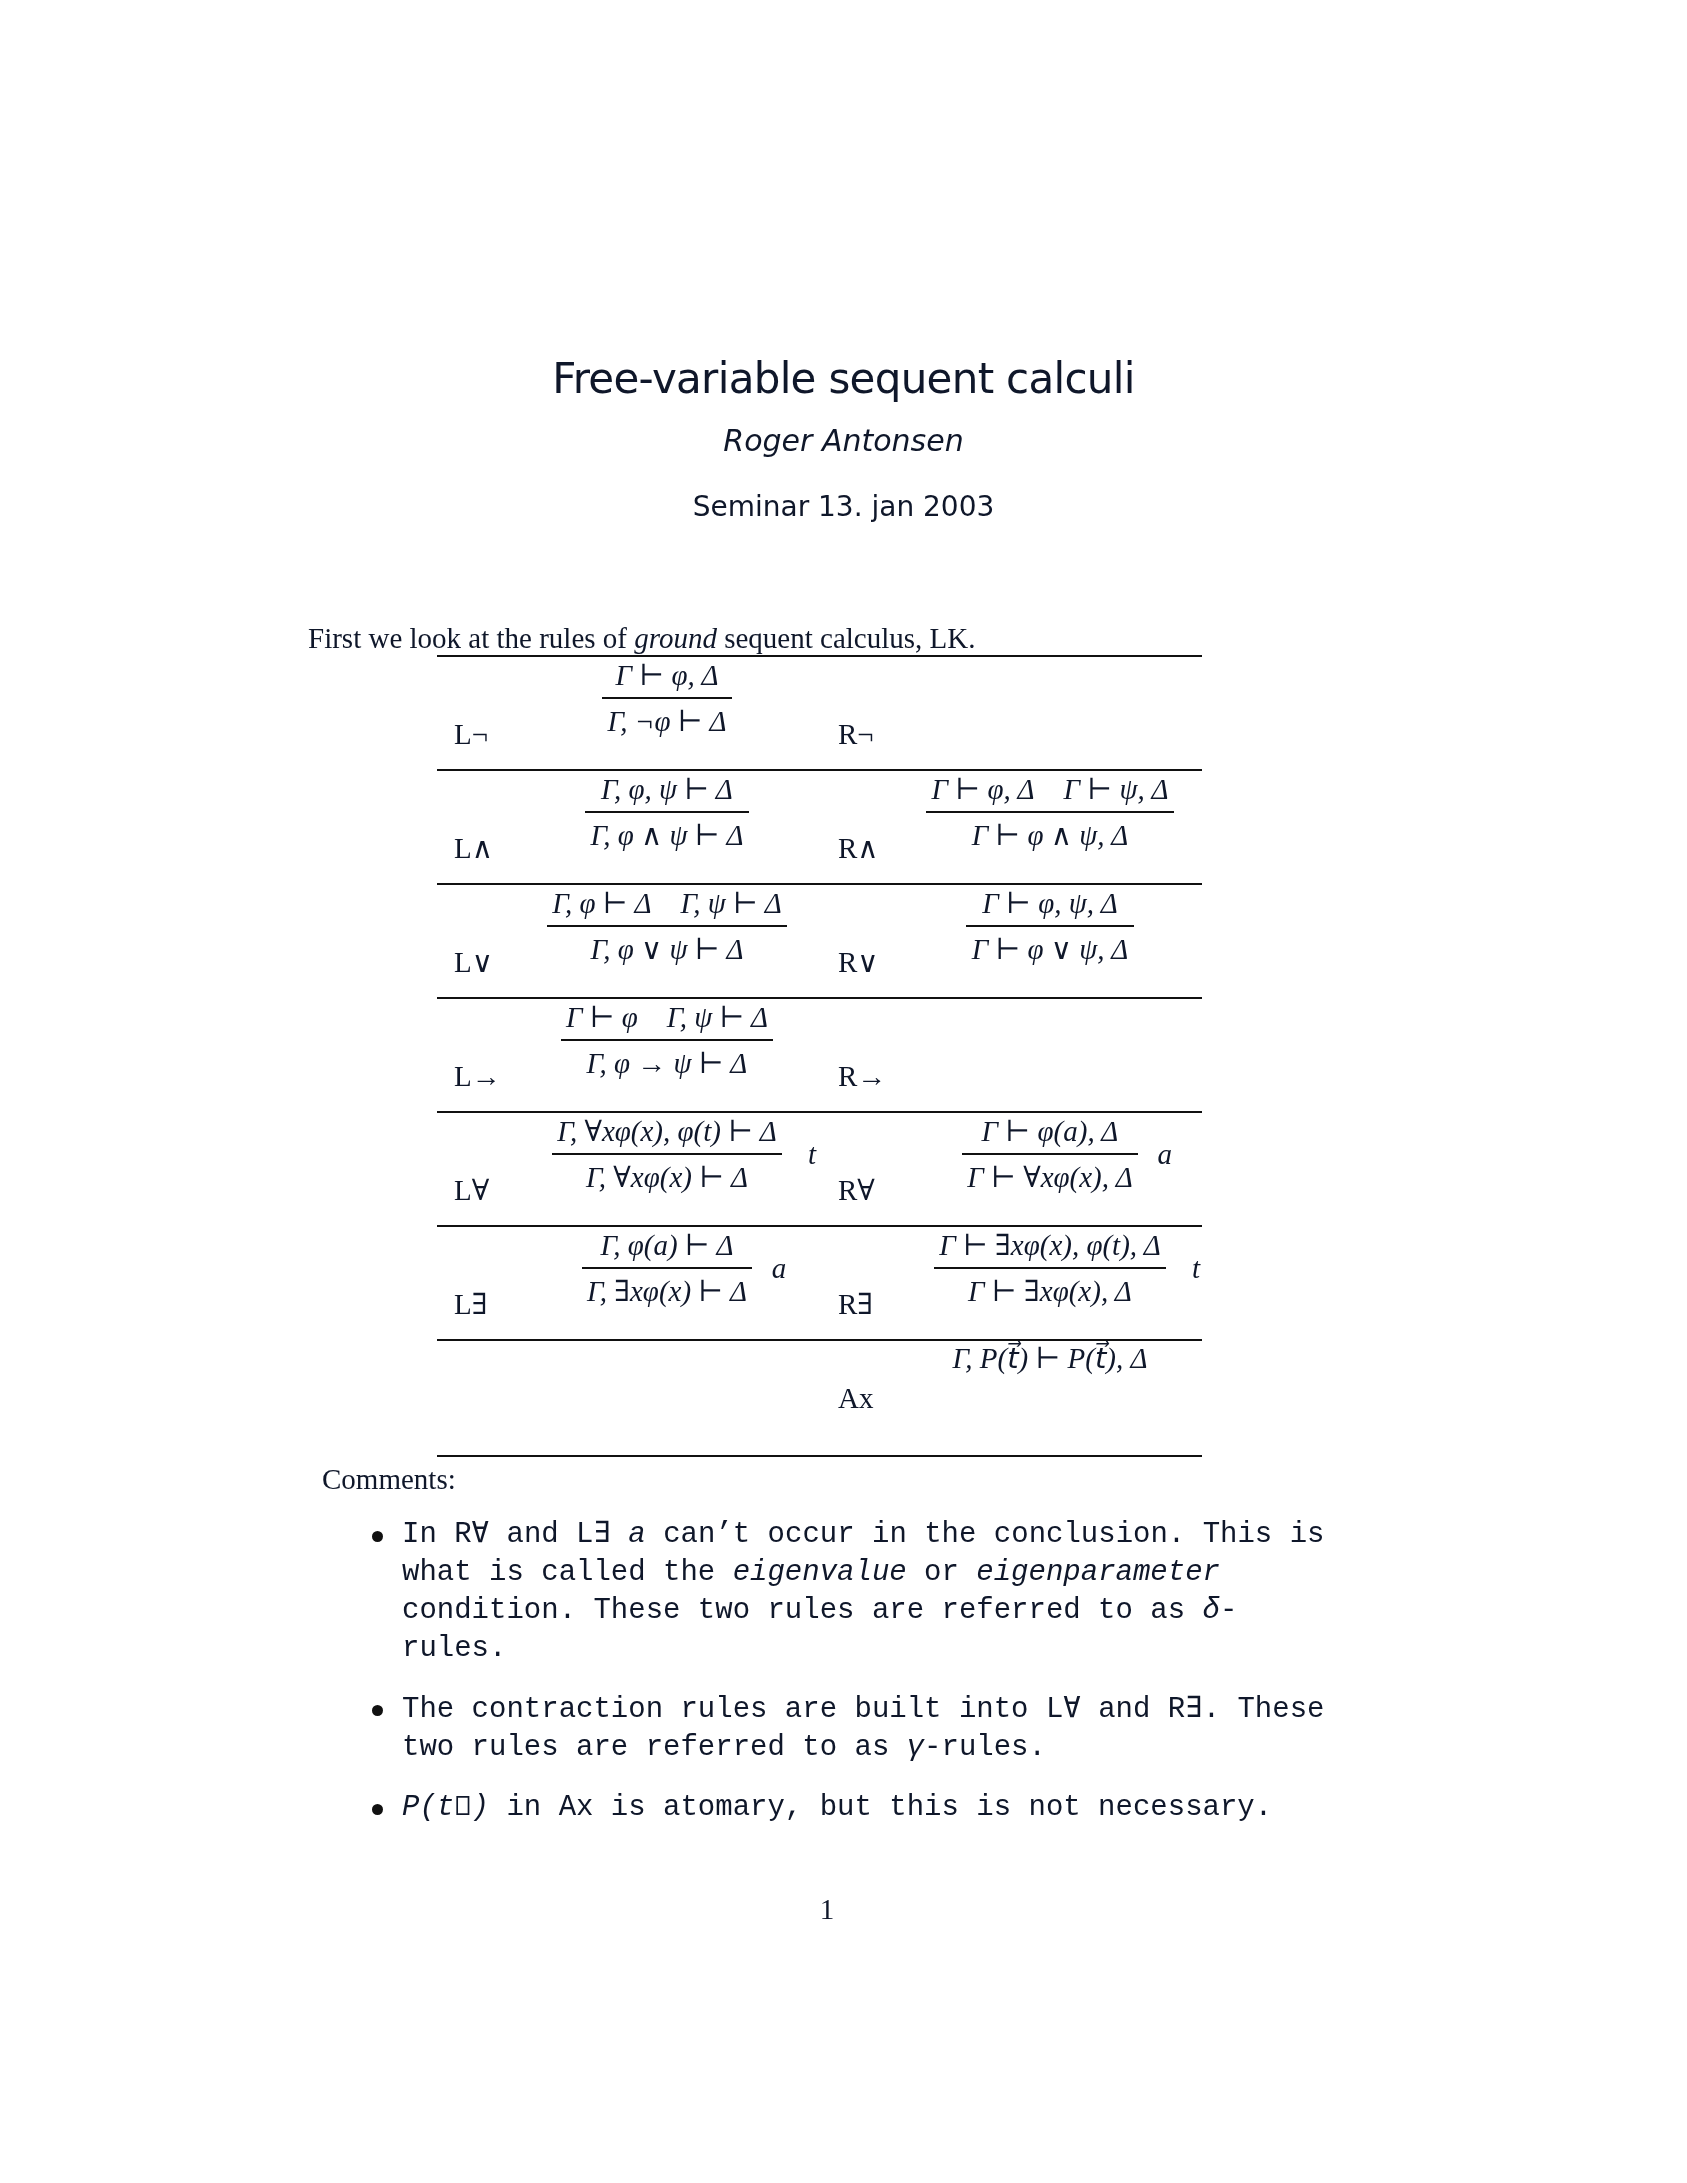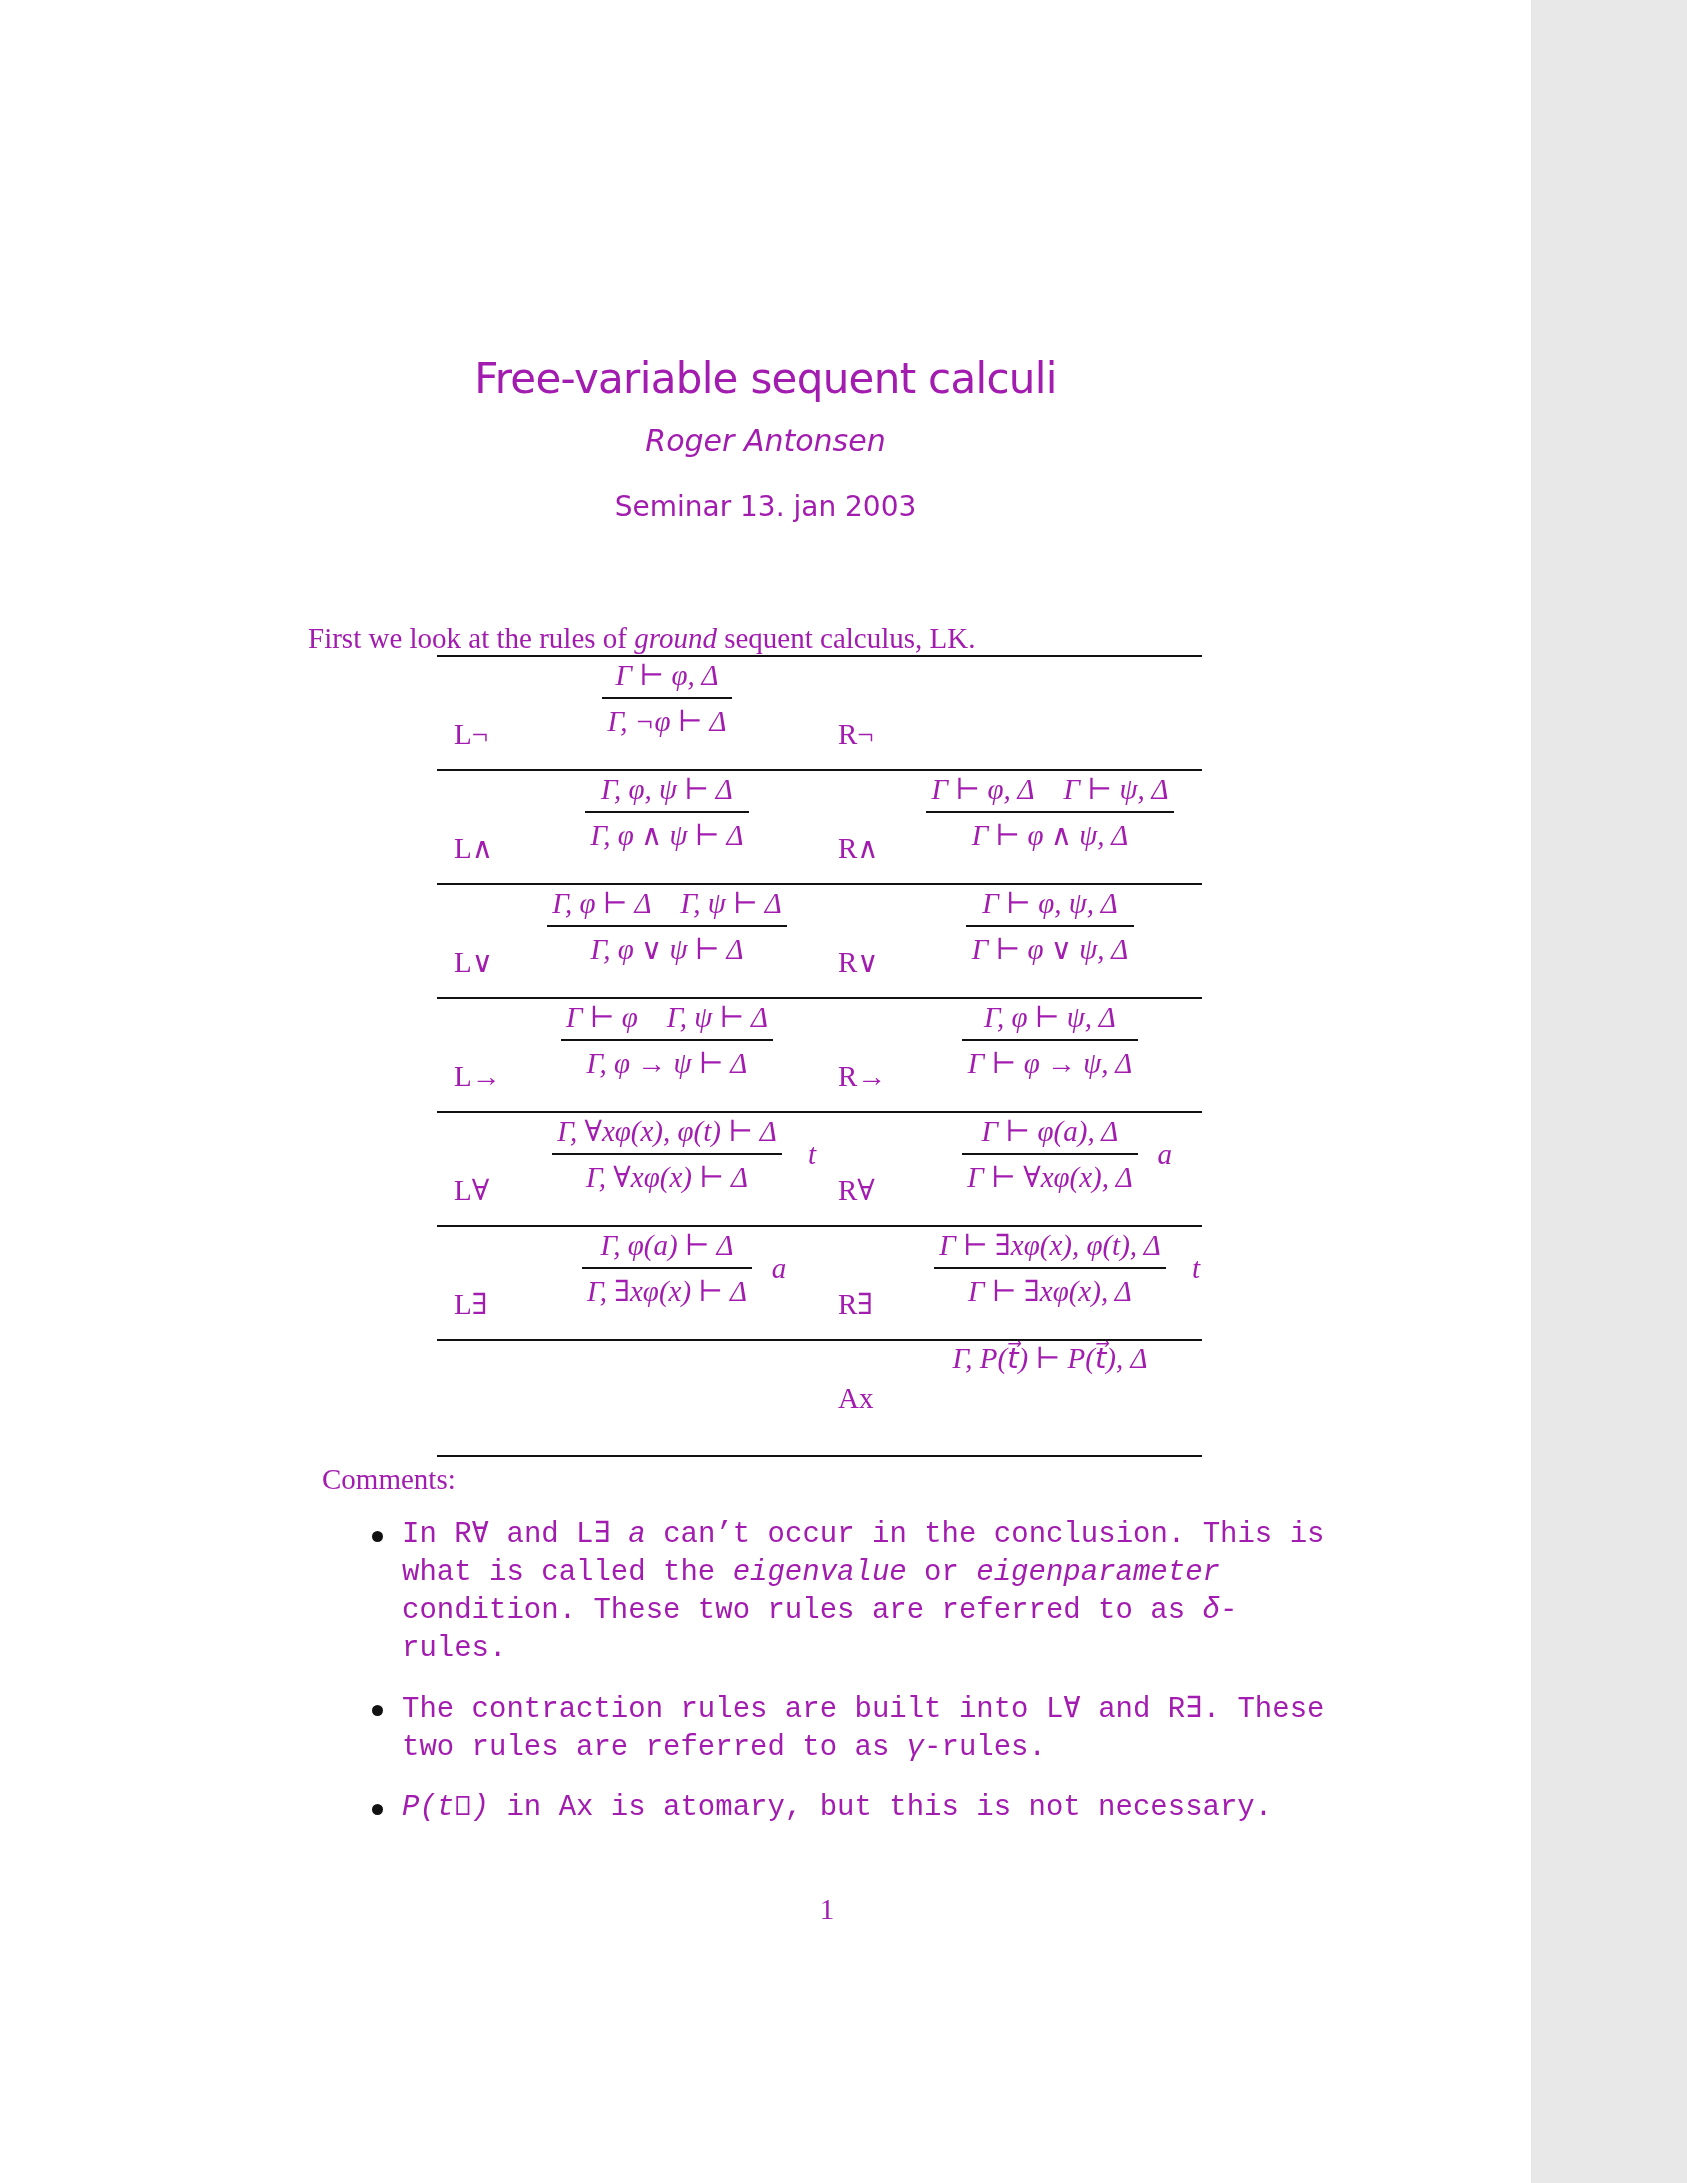--- a/index.html
+++ b/index.html
@@ -1,20 +1,20 @@
 <!DOCTYPE html>
 <html style="font-size:10.6px"><head>
 <meta charset="utf-8">
 <style>
   html,body{margin:0;padding:0;background:#e8e8e8;}
   .page{
     position:relative;
-    width:1531px;height:2183px;
+    width:1687px;height:2183px;
     background:#ffffff;
-    color:#a21caf;
+    color:#0f172a;
     font-family:"Liberation Serif","DejaVu Serif","DejaVu Sans",serif;
     font-size:29px;
     overflow:hidden;
   }
   .sans{font-family:"DejaVu Sans","Liberation Sans",sans-serif;}
   .centered{left:0;right:0;text-align:center;}
   .doc-title{position:absolute;top:326px;font-size:42px;font-weight:normal;letter-spacing:-0.7px;}
   .doc-author{position:absolute;top:423px;font-size:30px;font-style:italic;}
   .doc-date{position:absolute;top:490px;font-size:28px;}
   .intro{position:absolute;top:590px;left:308px;width:1012px;line-height:38px;}
@@ -139,28 +139,20 @@
         <div class="frac">
           <div class="num math">Γ ⊢ φ Γ, ψ ⊢ Δ</div>
           <div class="bar"></div>
           <div class="den math">Γ, φ → ψ ⊢ Δ</div>
           <span class="side math"></span>
         </div>
       </div>
       <div class="label-cell">
           <span class="rlabel">R→</span>
         </div>
-      <div class="frac-cell">
-        <div class="frac">
-          <div class="num math">Γ, φ ⊢ ψ, Δ</div>
-          <div class="bar"></div>
-          <div class="den math">Γ ⊢ φ → ψ, Δ</div>
-          <span class="side math"></span>
-        </div>
-      </div>
     </div>
 
     <div class="rule-row">
       <div class="label-cell">
           <span class="rlabel">L∀</span>
         </div>
       <div class="frac-cell">
         <div class="frac">
           <div class="num math">Γ, ∀xφ(x), φ(t) ⊢ Δ</div>
           <div class="bar"></div>

